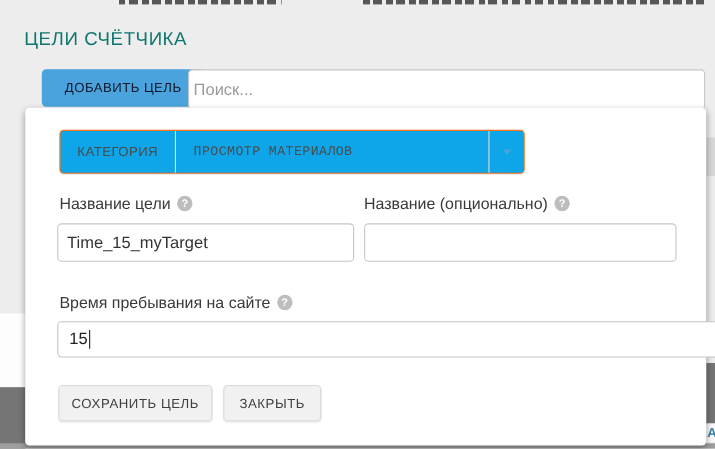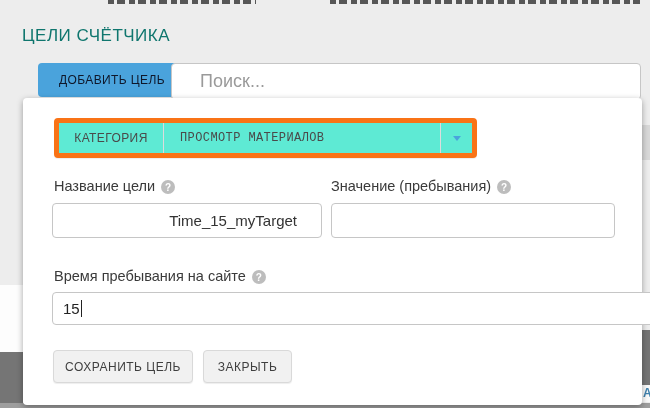--- a/index.html
+++ b/index.html
@@ -41,69 +41,69 @@
 
   
   .btn-add {
     position: absolute; left: 38px; top: 63px; width: 148px; height: 34px;
     background: #4aa3dc; color: #0f172a; border: none; border-radius: 4px;
     font-family: inherit; font-size: 12px; letter-spacing: .4px; cursor: pointer;
   }
   .search-input {
     position: absolute; left: 171px; top: 63px; width: 470px; height: 37px;
     border: 1px solid #c6c6c6; border-radius: 4px; background: #fff;
-    font-family: inherit; font-size: 18px; color: #333; padding: 0 28px; outline: none;
+    font-family: inherit; font-size: 15px; color: #333; padding: 0 4px; outline: none;
   }
   .search-input::placeholder { color: #9a9a9a; opacity: 1; }
 
   
   .panel {
     position: absolute; left: 23px; top: 98px; width: 619px; height: 307px;
     background: #ffffff; border-radius: 4px;
     box-shadow: 0 2px 6px rgba(0,0,0,.35);
     z-index: 5;
   }
 
   .category {
     position: absolute; left: 31px; top: 20px; width: 423px; height: 40px;
-    background: #5eead4; border: 5px solid #f97316; border-radius: 4px;
+    background: #0ea5e9; border: 1px solid #f97316; border-radius: 4px;
     box-shadow: 0 1px 1px rgba(0,0,0,.07);
     display: flex; align-items: stretch; cursor: pointer;
   }
   .category .sect {
     display: flex; align-items: center;
     font-size: 12px; color: #4a4a4a; letter-spacing: .4px;
   }
   .cat-label { width: 105px; justify-content: center; border-right: 1px solid #dcdcdc; }
   .cat-value { flex: 1; padding-left: 16px; border-right: 1px solid #dcdcdc; font-family: Liberation Mono, monospace; }
   .cat-caret { width: 31px; justify-content: center; }
   .caret-down {
     width: 0; height: 0; border-left: 4px solid transparent; border-right: 4px solid transparent;
     border-top: 5px solid #4aa3dc;
   }
 
   .form-label {
     position: absolute; font-size: 14.5px; color: #3a3a3a;
-    display: flex; align-items: flex-end; gap: 6px; white-space: nowrap;
+    display: flex; align-items: flex-start; gap: 6px; white-space: nowrap;
   }
   .lbl-name  { left: 31px;  top: 80px; }
   .lbl-value { left: 308px; top: 80px; }
   .lbl-time  { left: 31px;  top: 170px; }
 
   .help-icon {
     display: inline-flex; align-items: center; justify-content: center;
     width: 14px; height: 14px; border-radius: 50%;
     background: #bdbdbd; color: #fff; font-size: 10px; font-weight: bold;
     cursor: pointer; flex: 0 0 auto;
   }
 
   .text-input {
     position: absolute; height: 35px;
     border: 1px solid #c6c6c6; border-radius: 4px; background: #fff;
-    font-family: inherit; font-size: 15px; color: #333; padding: 0 24px; outline: none; text-align: right;
+    font-family: inherit; font-size: 15px; color: #333; padding: 0 8px; outline: none;
   }
   .inp-name  { left: 29px;  top: 105px; width: 270px; }
   .inp-value { left: 308px; top: 105px; width: 284px; }
 
   .number-input {
     position: absolute; left: 29px; top: 194px; width: 650px; height: 33px;
     border: 1px solid #c6c6c6; border-radius: 4px; background: #fff;
     display: flex; align-items: center; padding: 0 8px 0 10px;
     font-size: 15px; color: #222; cursor: text;
   }
@@ -159,21 +159,21 @@
       <span class="caret-down"></span>
     </div>
   </div>
 
   <div class="form-label lbl-name">
     <span>Название цели</span>
     <span class="help-icon">?</span>
   </div>
 
   <div class="form-label lbl-value">
-    <span>Значение (пребывания)</span>
+    <span>Название (опционально)</span>
     <span class="help-icon">?</span>
   </div>
 
   <input class="text-input inp-name" type="text" value="Time_15_myTarget" style="">
 
   <input class="text-input inp-value" type="text" value="" style="">
 
   <div class="form-label lbl-time">
     <span>Время пребывания на сайте</span>
     <span class="help-icon">?</span>

